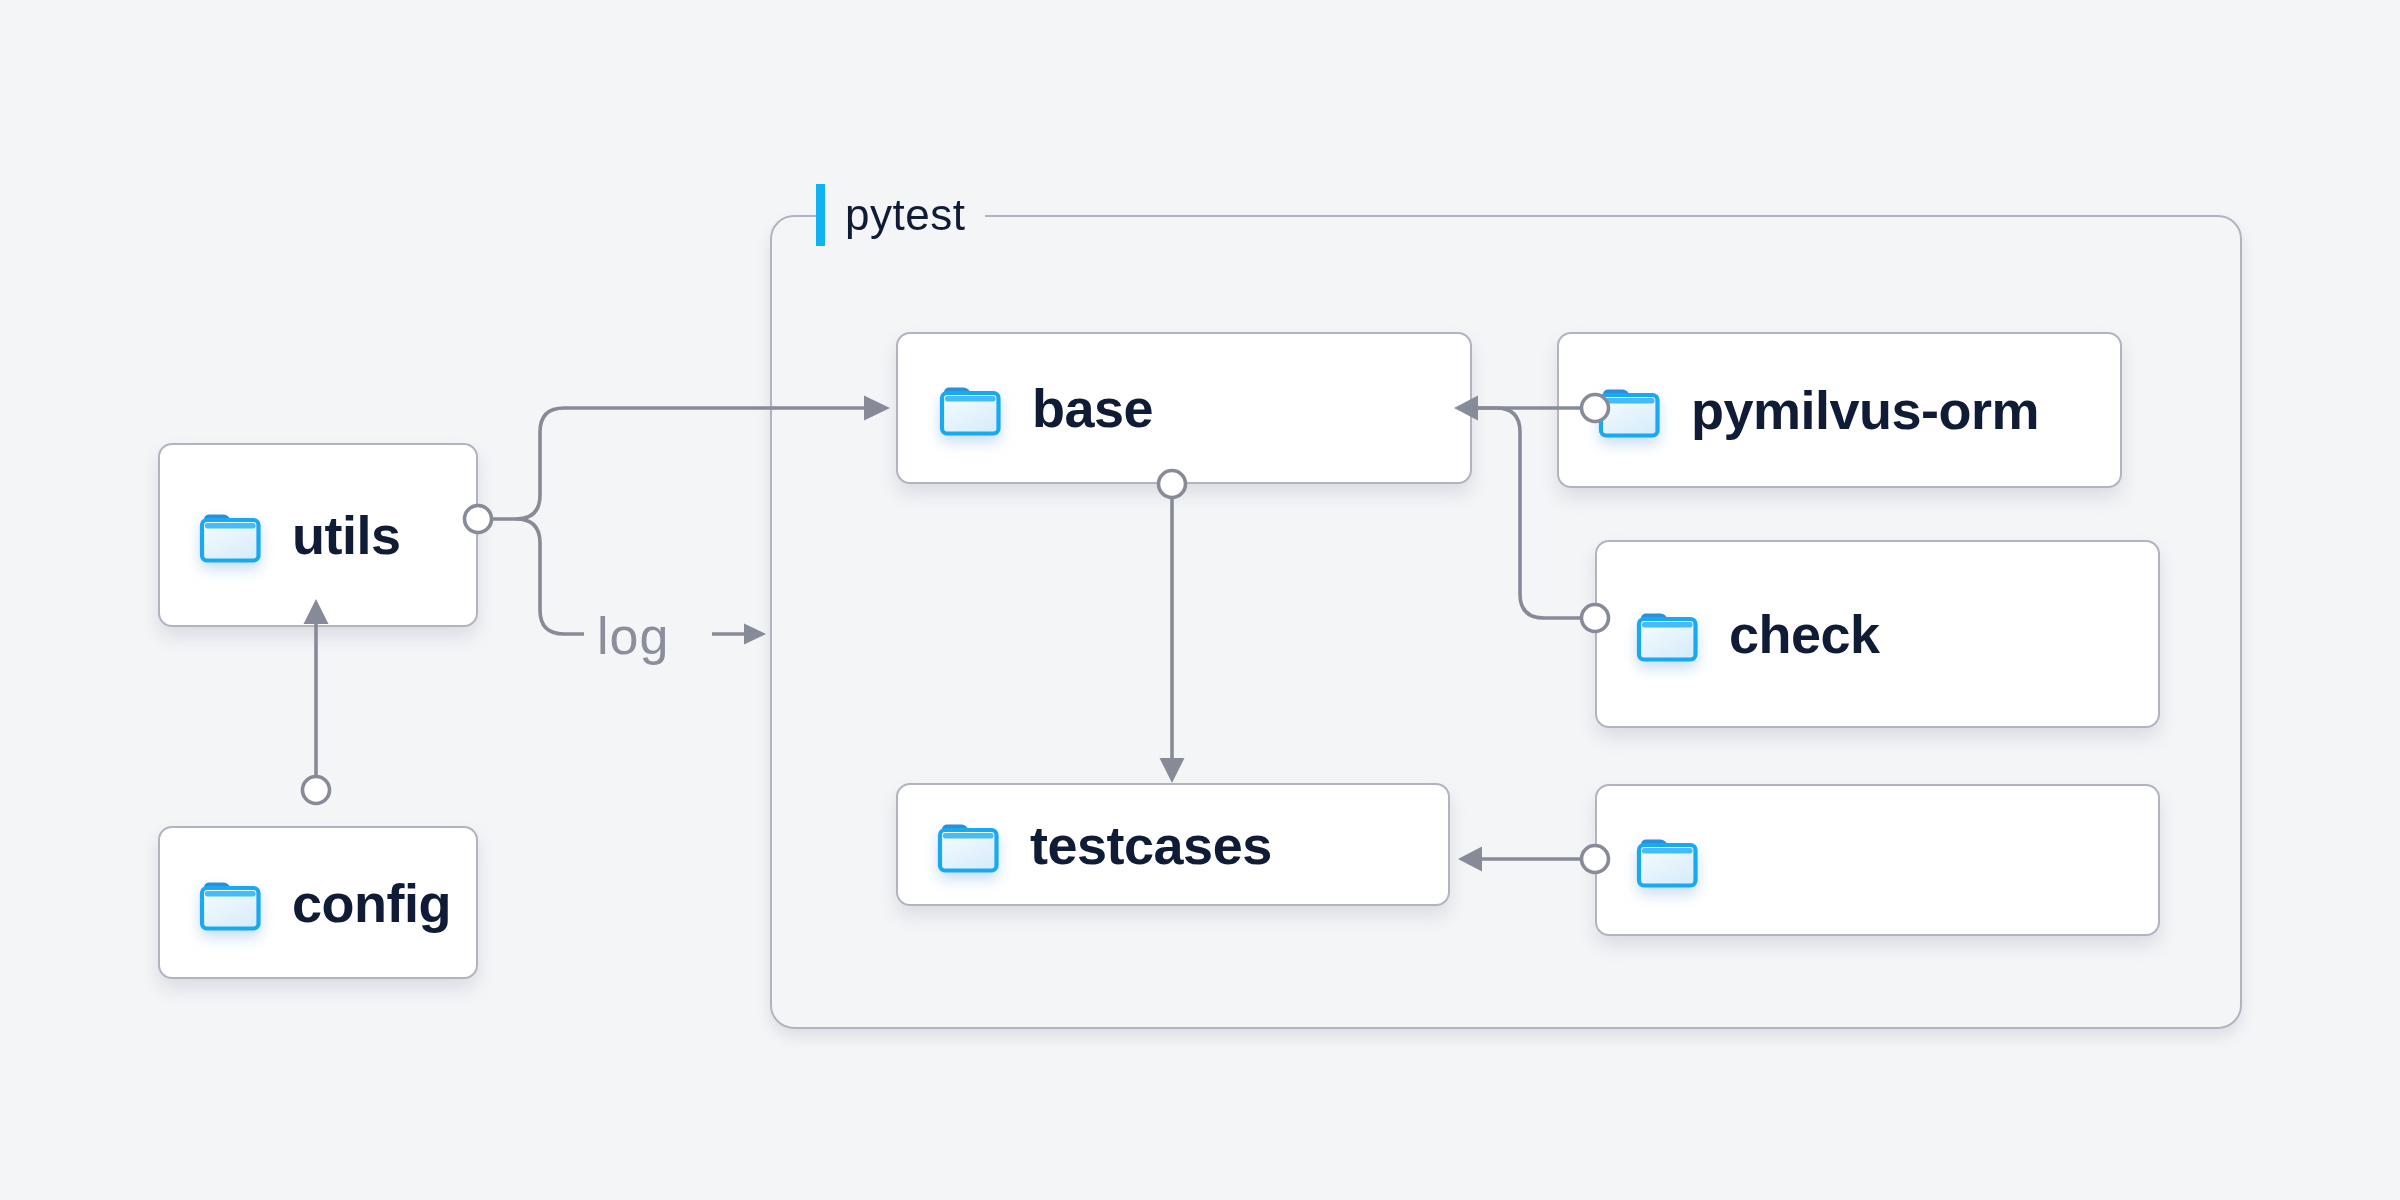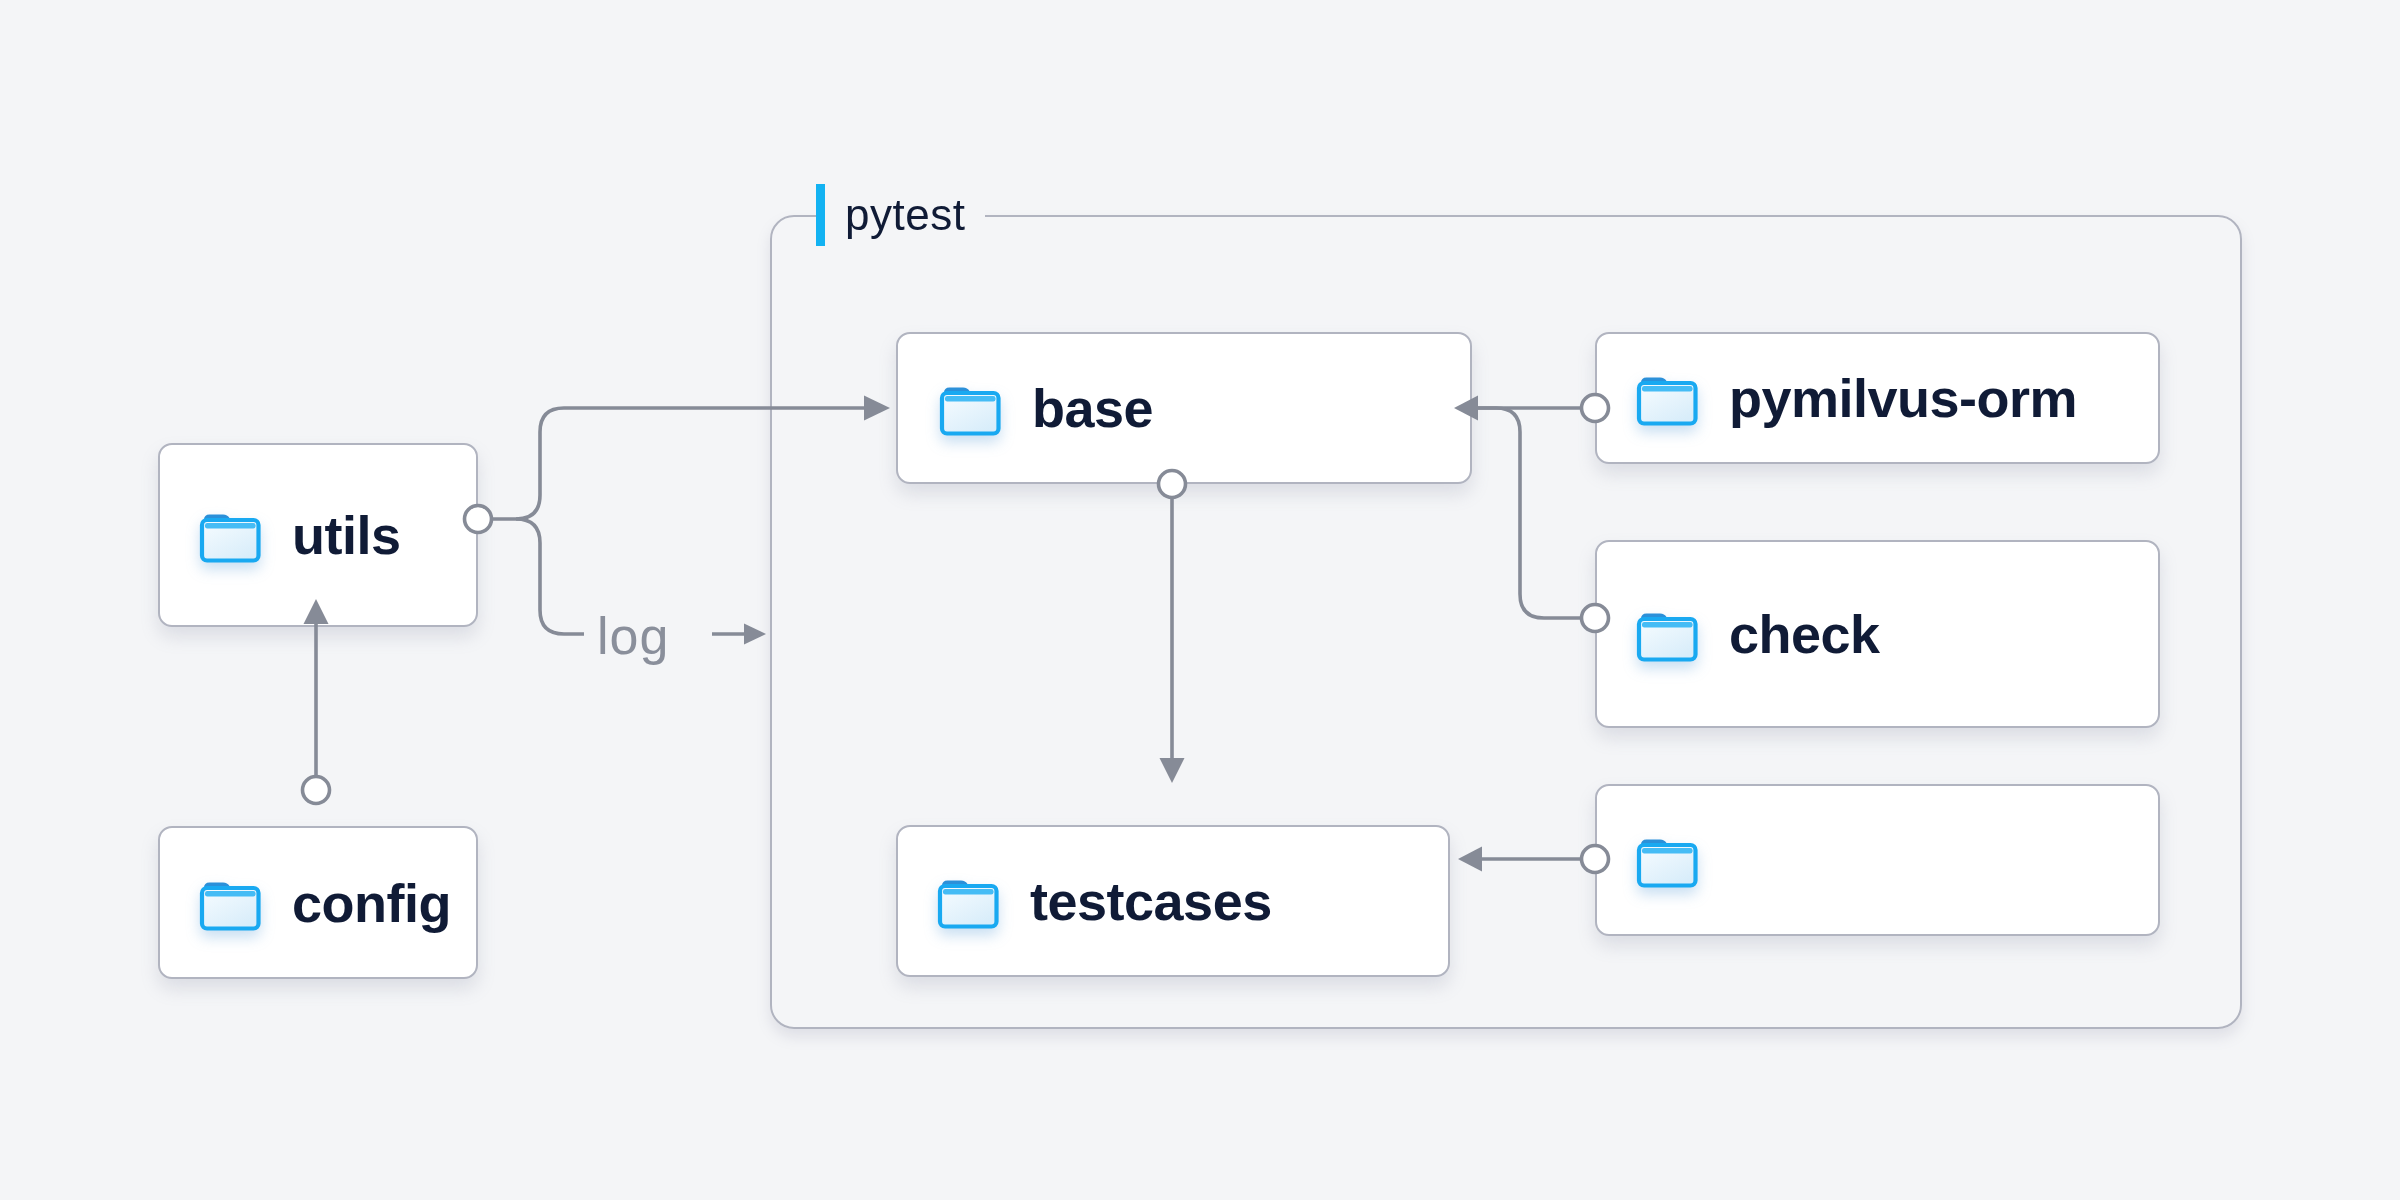--- a/index.html
+++ b/index.html
@@ -42,23 +42,23 @@
   }
   .node .label{
     font-size:54px;font-weight:700;color:var(--ink);letter-spacing:-.5px;
     white-space:nowrap;
   }
   .node .folder{flex:0 0 auto;filter:drop-shadow(0 7px 7px rgba(60,140,210,.28));}
 
   .n-utils    {left:158px; top:443px; width:320px; height:184px;}
   .n-config   {left:158px; top:790px; width:320px; height:153px;margin-top:36px;}
   .n-base     {left:896px; top:332px; width:576px; height:152px;padding-left:40px;}
-  .n-pymilvus {left:1595px;top:332px; width:565px; height:132px;align-items:center;}
+  .n-pymilvus {left:1557px;top:332px; width:565px; height:156px;align-items:center;}
   .n-check    {left:1595px;top:540px; width:565px; height:188px;}
-  .n-testcases{left:896px; top:825px; width:554px; height:152px;}
+  .n-testcases{left:896px; top:783px; width:554px; height:123px;}
   .n-common   {left:1595px;top:784px; width:565px; height:152px;}
 
   
   svg.edges{position:absolute;left:0;top:0;z-index:4;pointer-events:none;}
   .edge{stroke:var(--line);stroke-width:3.6;fill:none;}
   .dot{stroke:var(--line);stroke-width:3.6;fill:#ffffff;}
   .head{fill:var(--line);stroke:none;}
 
   .edge-label{
     position:absolute;left:597px;top:606px;z-index:4;

